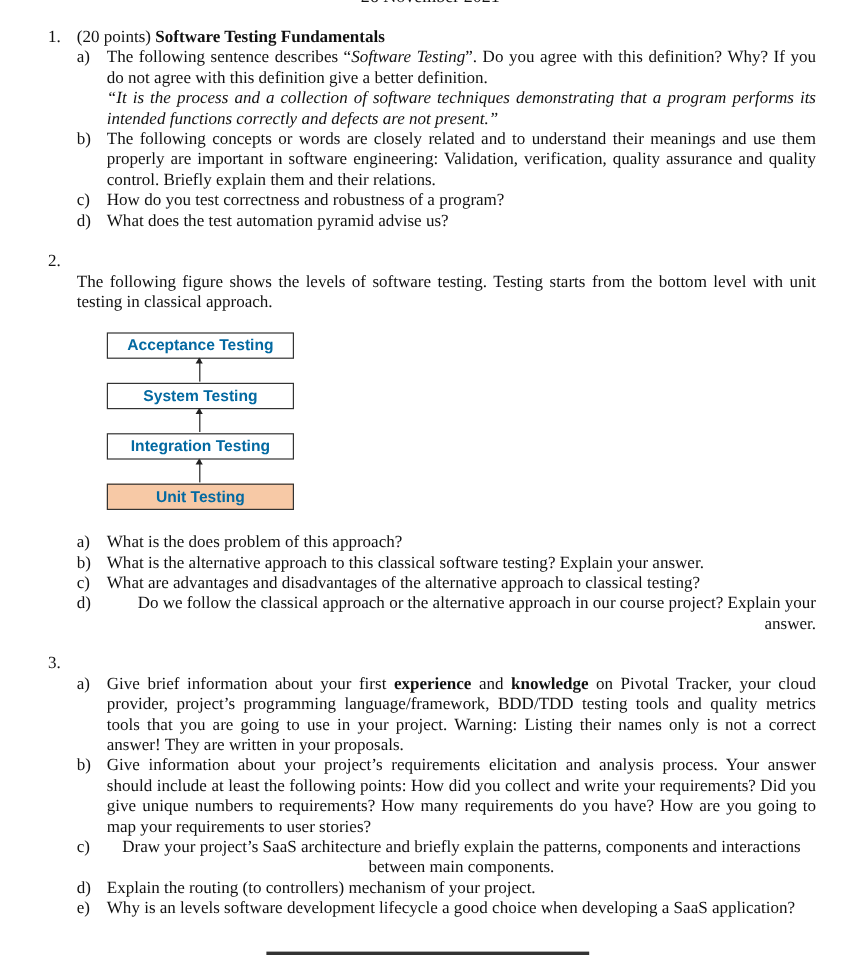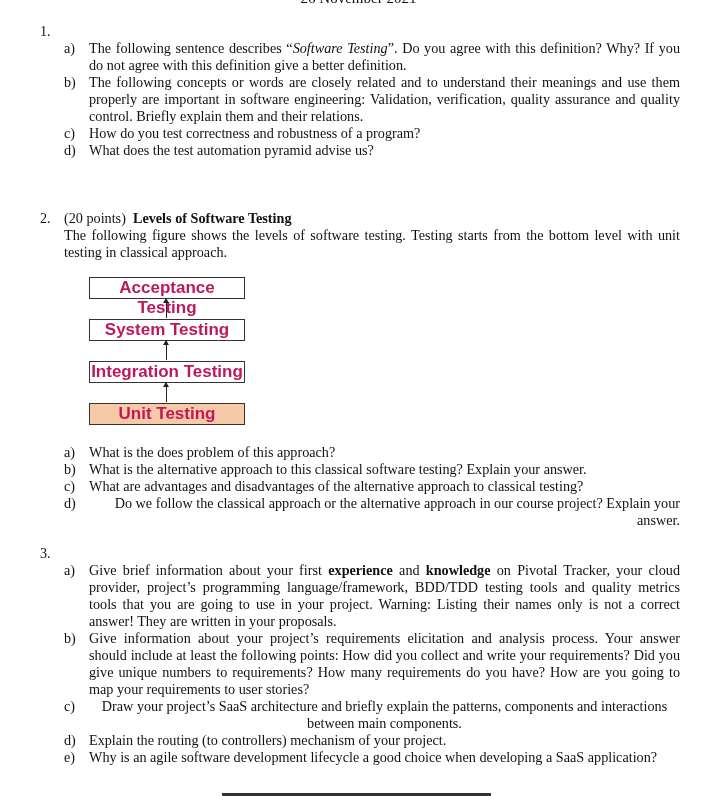--- a/index.html
+++ b/index.html
@@ -20,22 +20,22 @@
     .item { display: flex; margin-left: 24px; text-align: justify; }
     .item .lbl { width: 25px; flex: none; }
     .item .txt { flex: 1; }
     .quote { font-style: italic; }
     .intro { margin-left: 24px; }
     .diagram { position: absolute; left: 89px; top: 277px; width: 156px; }
     .box {
       position: absolute; left: 0; width: 154px; height: 20px;
       border: 1px solid #333; background: #fff;
       font-family: "Liberation Sans", "DejaVu Sans", sans-serif;
-      font-weight: bold; font-size: 17px; text-align: center; line-height: 20px;
-      color: #be185d;
+      font-weight: bold; font-size: 13px; text-align: center; line-height: 20px;
+      color: #0369a1;
     }
     .box.unit { background: #f7c9a6; }
     .arrow {
       position: absolute; left: 77px; width: 1px; background: #222; height: 19px;
     }
     .arrow::before {
       content: ""; position: absolute; left: -3px; top: -1px;
       border-left: 3.5px solid transparent; border-right: 3.5px solid transparent;
       border-bottom: 5px solid #222;
     }
@@ -45,50 +45,51 @@
     }
   </style>
 </head>
 <body>
 
 <div class="date-line">26 November 2021</div>
 
 <div class="q" style="top:23px;">
   <div class="q-head">
     <span class="q-num">1.</span>
+    <span class="q-title">
+      <span>(20 points)</span>
+      <b>Software Testing Fundamentals</b>
+    </span>
   </div>
   <div class="items">
     <div class="item">
       <span class="lbl">a)</span>
       <span class="txt">
         <span>The following sentence describes “</span><i>Software Testing</i><span>”. Do you agree with this definition? Why? If you do not agree with this definition give a better definition.</span><br>
+        <span class="quote">“It is the process and a collection of software techniques demonstrating that a program performs its intended functions correctly and defects are not present.”</span>
       </span>
     </div>
     <div class="item">
       <span class="lbl">b)</span>
       <span class="txt">The following concepts or words are closely related and to understand their meanings and use them properly are important in software engineering: Validation, verification, quality assurance and quality control. Briefly explain them and their relations.</span>
     </div>
     <div class="item">
       <span class="lbl">c)</span>
       <span class="txt">How do you test correctness and robustness of a program?</span>
     </div>
     <div class="item">
       <span class="lbl">d)</span>
       <span class="txt">What does the test automation pyramid advise us?</span>
     </div>
   </div>
 </div>
 
 <div class="q" style="top:210px;">
   <div class="q-head">
     <span class="q-num">2.</span>
-    <span class="q-title">
-      <span>(20 points)</span>&nbsp;
-      <b>Levels of Software Testing</b>
-    </span>
   </div>
   <div class="intro" style="text-align:justify;">The following figure shows the levels of software testing. Testing starts from the bottom level with unit testing in classical approach.</div>
 </div>
 
 <div class="diagram">
   <div class="box" style="top:0;">Acceptance Testing</div>
   <div class="arrow" style="top:22px;"></div>
   <div class="box" style="top:42px;">System Testing</div>
   <div class="arrow" style="top:64px;"></div>
   <div class="box" style="top:84px;">Integration Testing</div>
@@ -135,18 +136,18 @@
     <div class="item">
       <span class="lbl">c)</span>
       <span class="txt" style="text-align:center;">Draw your project’s SaaS architecture and briefly explain the patterns, components and interactions between main components.</span>
     </div>
     <div class="item">
       <span class="lbl">d)</span>
       <span class="txt">Explain the routing (to controllers) mechanism of your project.</span>
     </div>
     <div class="item">
       <span class="lbl">e)</span>
-      <span class="txt" style="text-align:left; white-space:nowrap;">Why is an agile software development lifecycle a good choice when developing a SaaS application?</span>
+      <span class="txt" style="text-align:left; white-space:nowrap;">Why is an levels software development lifecycle a good choice when developing a SaaS application?</span>
     </div>
   </div>
 </div>
 
 <div class="footer-line"></div>
 
 </body></html>

